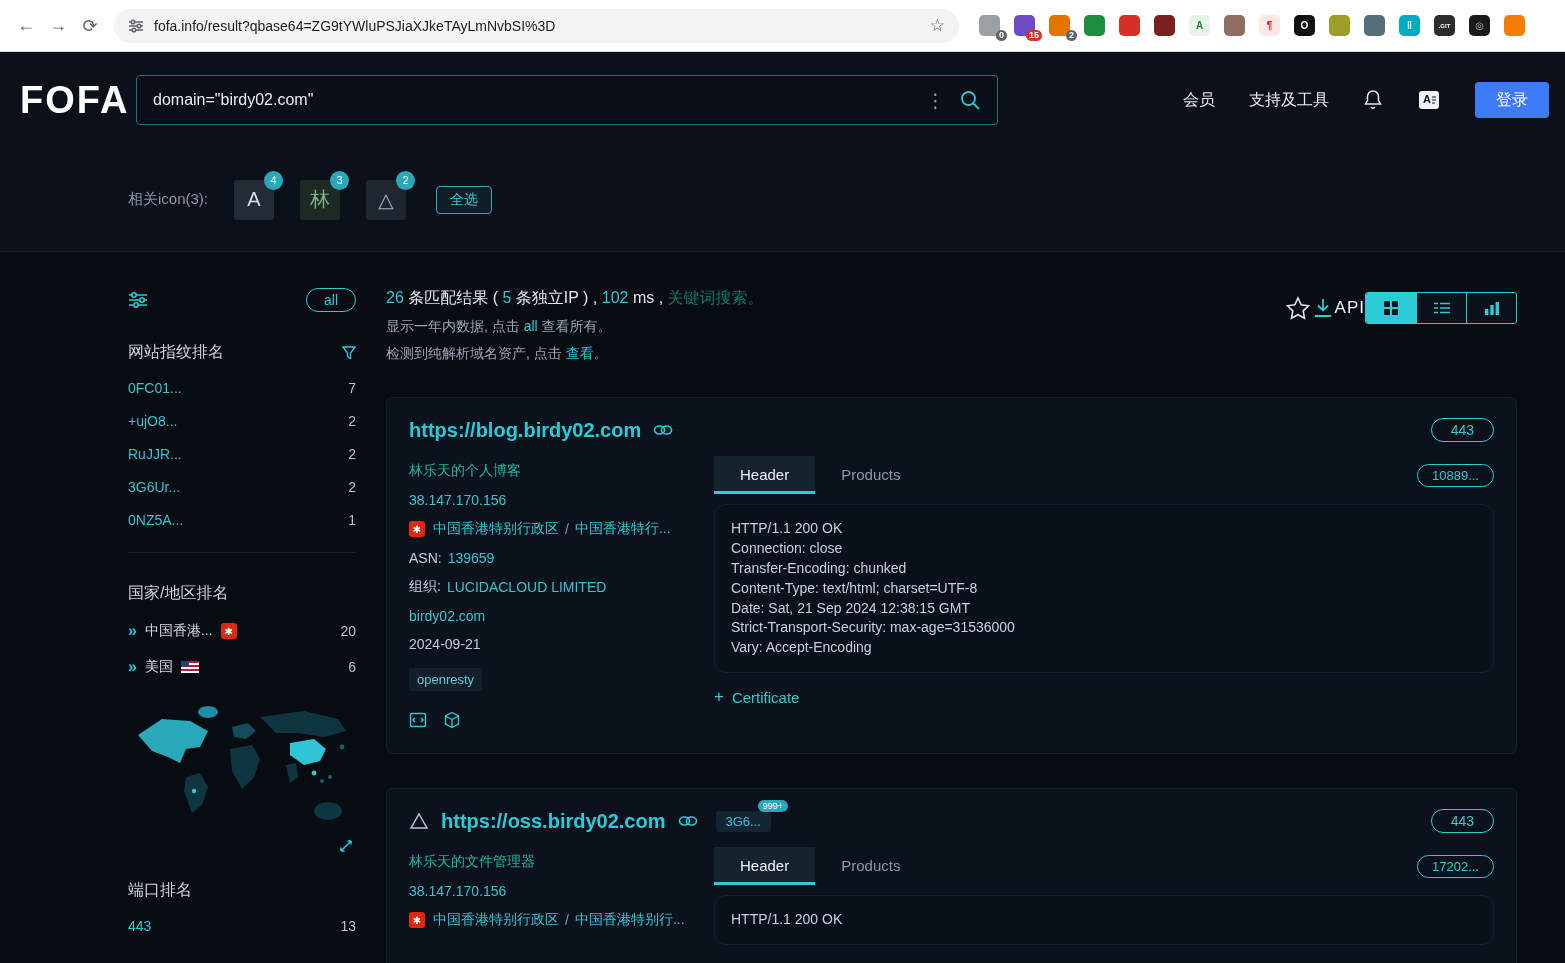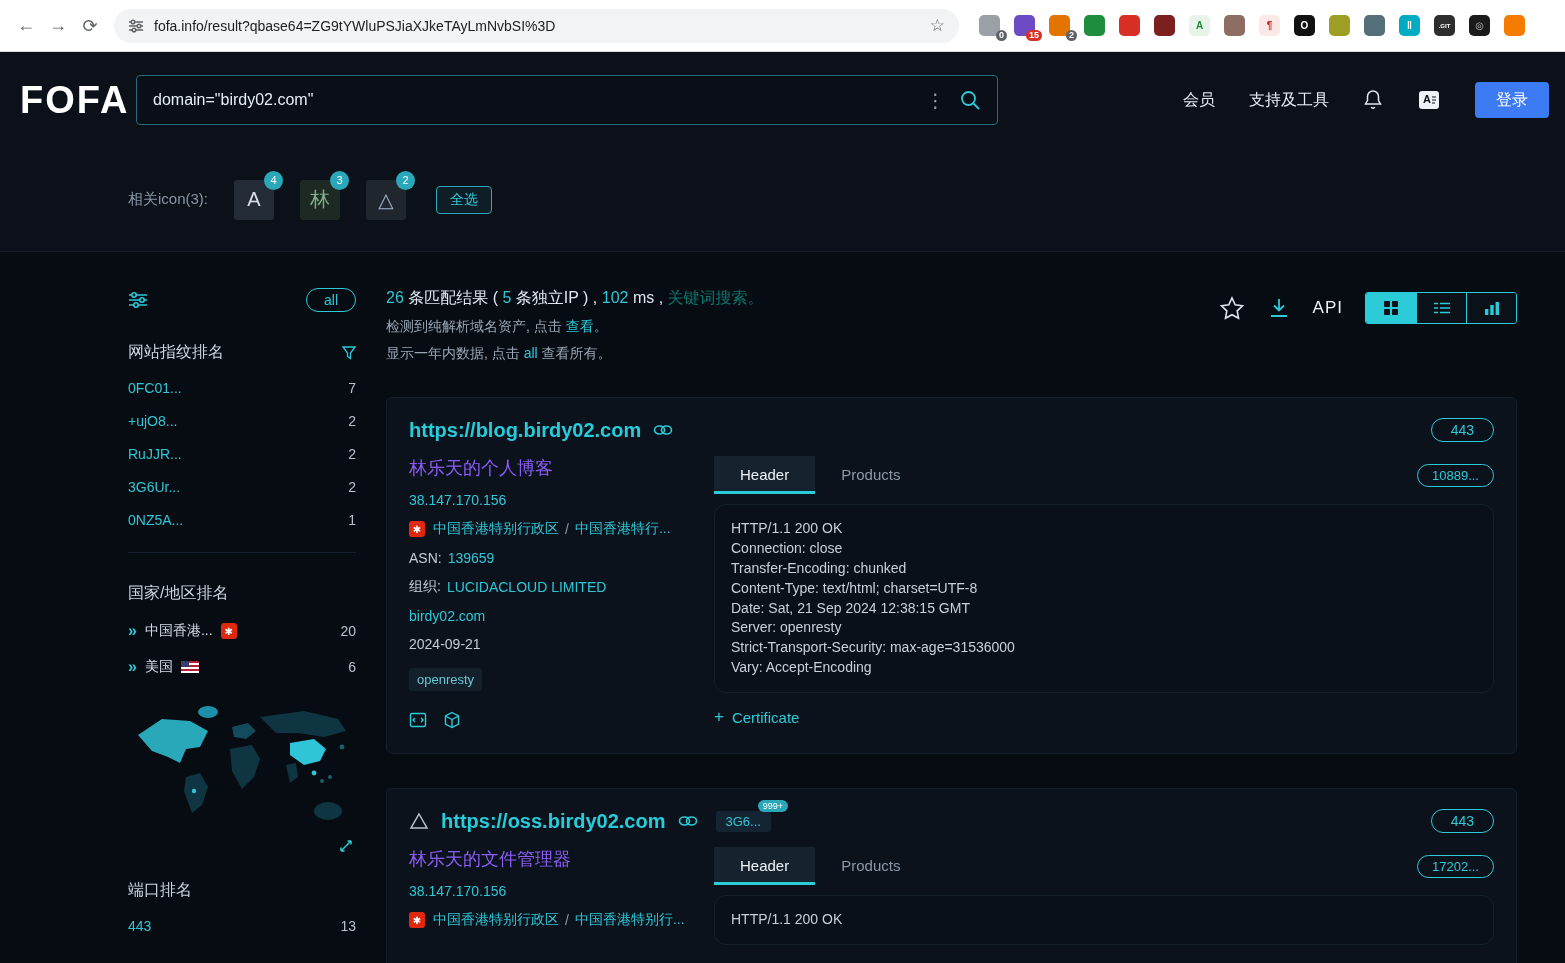--- a/index.html
+++ b/index.html
@@ -72,41 +72,41 @@
   .expand-btn { position:absolute; right:2px; bottom:-4px; cursor:pointer; }
 
   
   .results { flex:1; margin-left:30px; min-width:0; }
   .results-head { display:flex; align-items:flex-start; }
   .stats-line1 { font-size:16px; color:#dfe6ee; }
   .num { color:#2fc7d6; }
   .kw-link { color:#0f766e; cursor:pointer; }
   .stats-sub { margin-top:9px; font-size:14px; color:#98a6b5; }
   .lnk { color:#2fc7d6; cursor:pointer; }
-  .head-controls { margin-left:auto; display:flex; align-items:center; gap:22px; margin-top:4px; }
+  .head-controls { margin-left:auto; display:flex; align-items:center; margin-top:4px; }
   .api-label { color:#eef3f8; font-size:17px; letter-spacing:1px; }
   .seg { display:flex; border:1px solid #2bcbd8; border-radius:3px; overflow:hidden; }
   .seg-item { width:50px; height:30px; display:flex; align-items:center; justify-content:center;
     background:#0b1119; cursor:pointer; }
   .seg-item + .seg-item { border-left:1px solid #2bcbd8; }
   .seg-item.active { background:#2bcbd8; }
 
   .card { margin-top:34px; background:#0b121b; border:1px solid #151f2b; border-radius:6px;
     padding:20px 22px 24px; }
   .card-head { display:flex; align-items:center; gap:12px; }
   .card-title { color:#27ccdb; font-size:20px; font-weight:bold; cursor:pointer; }
   .port-pill { margin-left:auto; border:1px solid #2bcbd8; color:#2bcbd8; border-radius:13px;
     padding:3px 19px; font-size:14px; cursor:pointer; }
   .fp-chip { position:relative; background:#152433; color:#2fc7d6; font-size:13px; padding:3px 10px;
     border-radius:3px; margin-left:6px; cursor:pointer; }
   .fp-chip i { position:absolute; top:-11px; right:-17px; background:#2aa7b8; color:#fff;
     font-style:normal; font-size:9px; padding:1px 5px; border-radius:7px; }
   .card-body { display:flex; margin-top:14px; }
   .col-left { width:305px; flex:none; padding-right:14px; }
-  .site-name { color:#8b5cf6; font-size:18px; }
+  .site-name { color:#14b8a6; font-size:14px; margin-top:6px; }
   .row { margin-top:12px; font-size:14px; color:#c3cdd8; display:flex; align-items:center; }
   .row .flag-hk { margin:0 8px 0 0; }
   .slash { color:#8b98a9; margin:0 6px; }
   .val { margin-left:6px; }
   .tag-pill { display:inline-block; margin-top:16px; background:#13202c; color:#69c6d2;
     font-size:13px; padding:4px 8px; border-radius:3px; }
   .foot-icons { display:flex; gap:16px; margin-top:20px; }
   .col-right { flex:1; min-width:0; }
   .tabs { display:flex; align-items:center; }
   .tab { padding:0 26px; height:38px; line-height:38px; font-size:15px; color:#8b99a9; cursor:pointer; }
@@ -322,24 +322,24 @@
 
   </div>
 
   <div class="results">
     <div class="results-head">
       <div>
         <div class="stats-line1">
           <span class="num">26</span><span> 条匹配结果 ( </span><span class="num">5</span><span> 条独立IP ) , </span><span class="num">102</span><span> ms , </span><span class="kw-link">关键词搜索。</span>
         </div>
         <div class="stats-sub">
+          <span>显示一年内数据, 点击 </span><span class="lnk">all</span><span> 查看所有。</span>
+        </div>
+        <div class="stats-sub">
           <span>检测到纯解析域名资产, 点击 </span><span class="lnk">查看</span><span>。</span>
-        </div>
-        <div class="stats-sub">
-          <span>显示一年内数据, 点击 </span><span class="lnk">all</span><span> 查看所有。</span>
         </div>
       </div>
       <div class="head-controls">
         <span>
           <svg width="26" height="25" viewBox="0 0 26 25">
               <path d="M13 2 l3.2 6.8 7.3 1 -5.3 5.1 1.3 7.3 L13 18.7 6.5 22.2 7.8 14.9 2.5 9.8 9.8 8.8 Z" stroke="#dfe6ee" stroke-width="1.6" fill="none"></path>
             </svg>
         </span>
         <span>
           <svg width="24" height="24" viewBox="0 0 24 24">
@@ -444,21 +444,20 @@
             <span class="tab active">Header</span>
             <span class="tab">Products</span>
             <span class="hash-pill">10889...</span>
           </div>
           <div class="code-block">
             <div>HTTP/1.1 200 OK</div>
             <div>Connection: close</div>
             <div>Transfer-Encoding: chunked</div>
             <div>Content-Type: text/html; charset=UTF-8</div>
             <div>Date: Sat, 21 Sep 2024 12:38:15 GMT</div>
-            <div>Server: openresty</div>
             <div>Strict-Transport-Security: max-age=31536000</div>
             <div>Vary: Accept-Encoding</div>
           </div>
           <div class="cert-row">
             <span class="plus">+</span>
             <span>Certificate</span>
           </div>
         </div>
       </div>
     </div>

